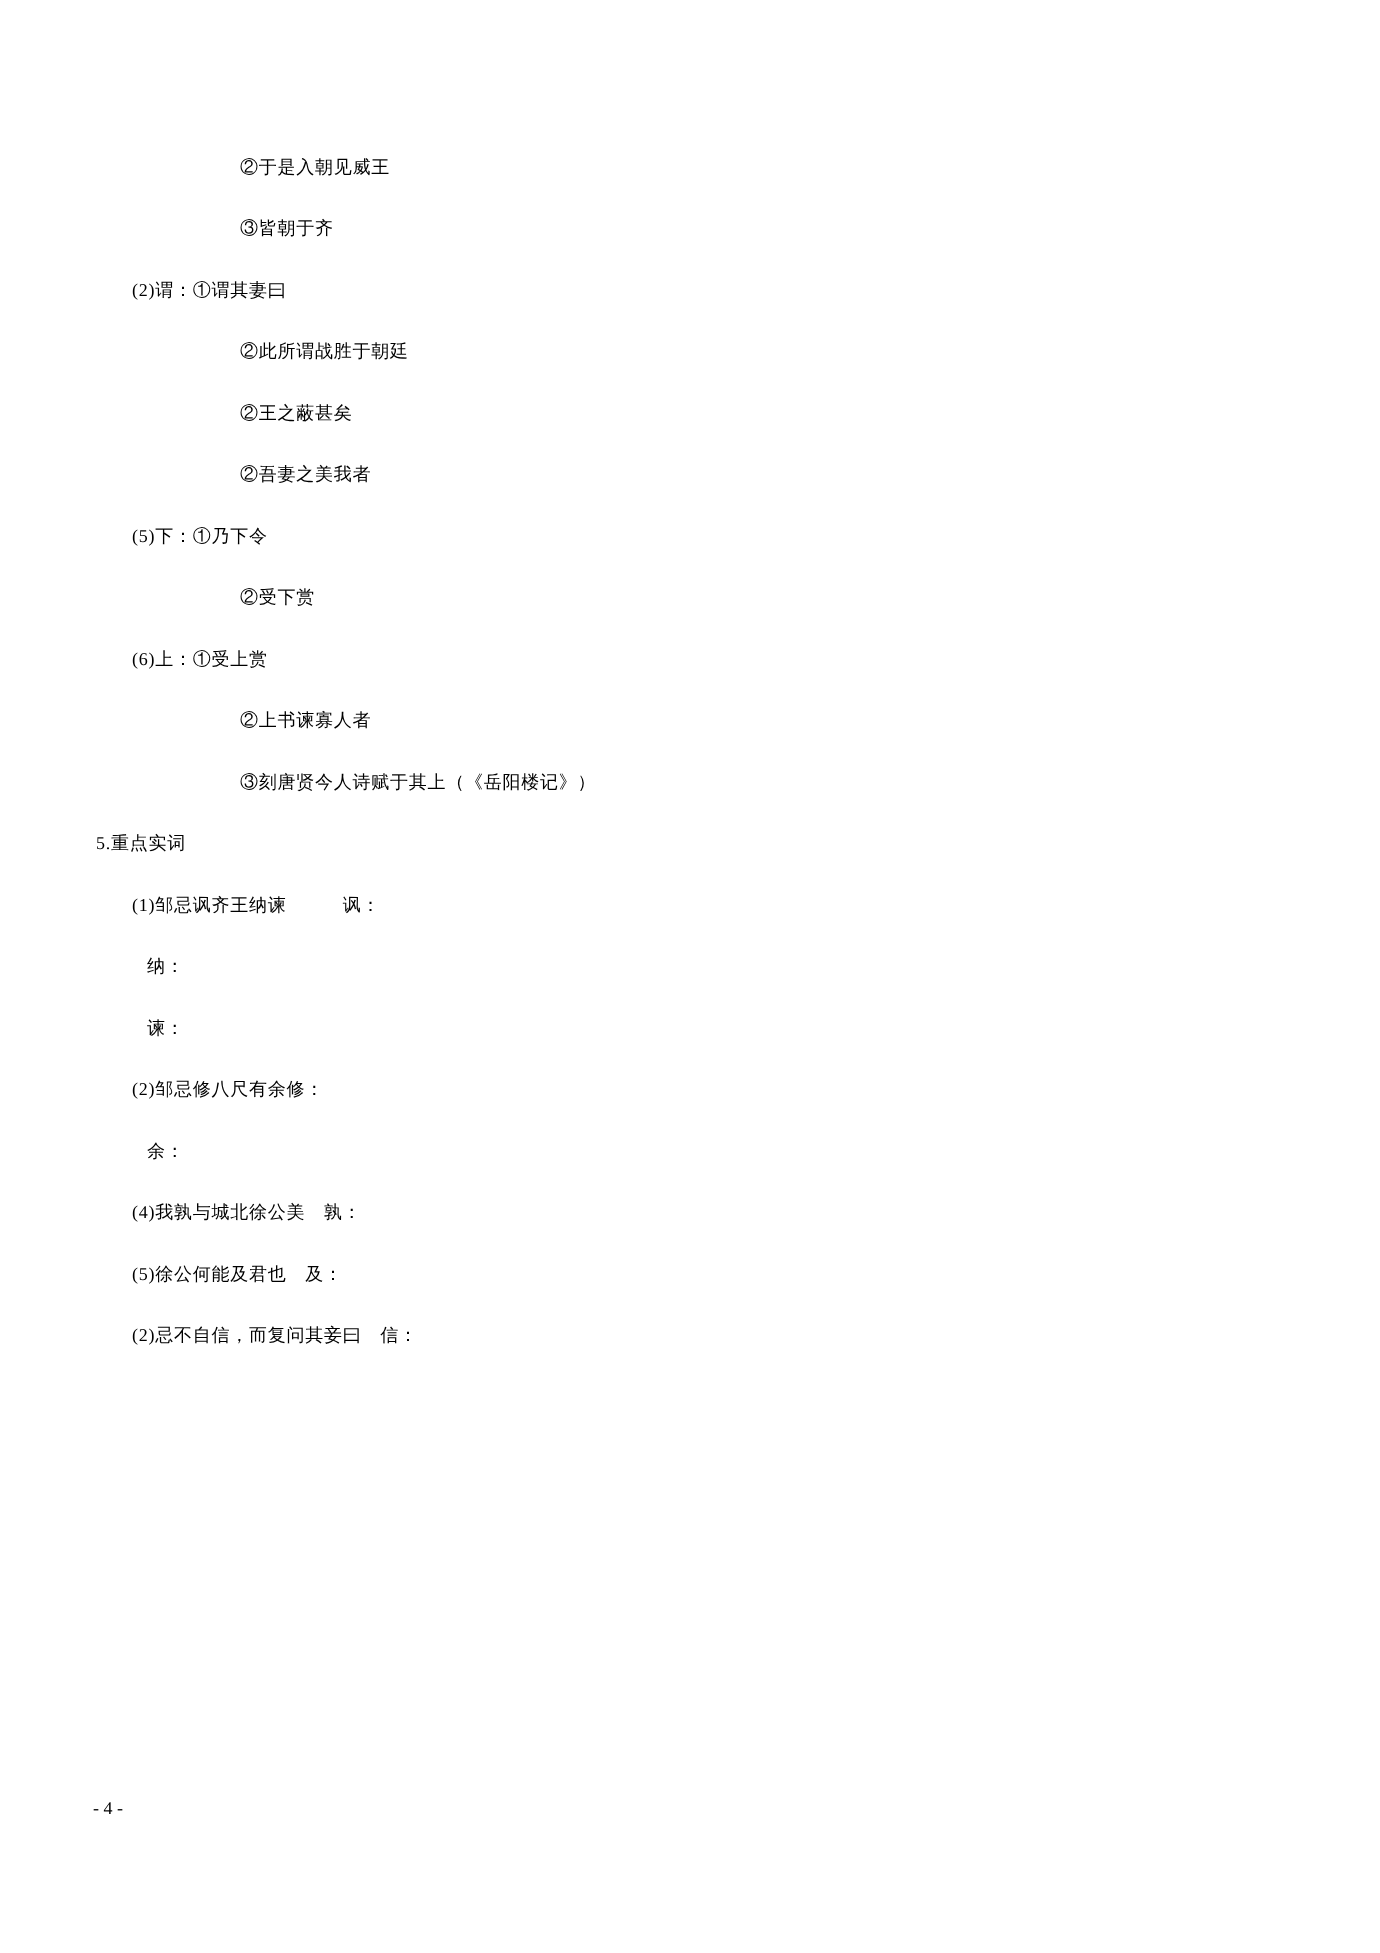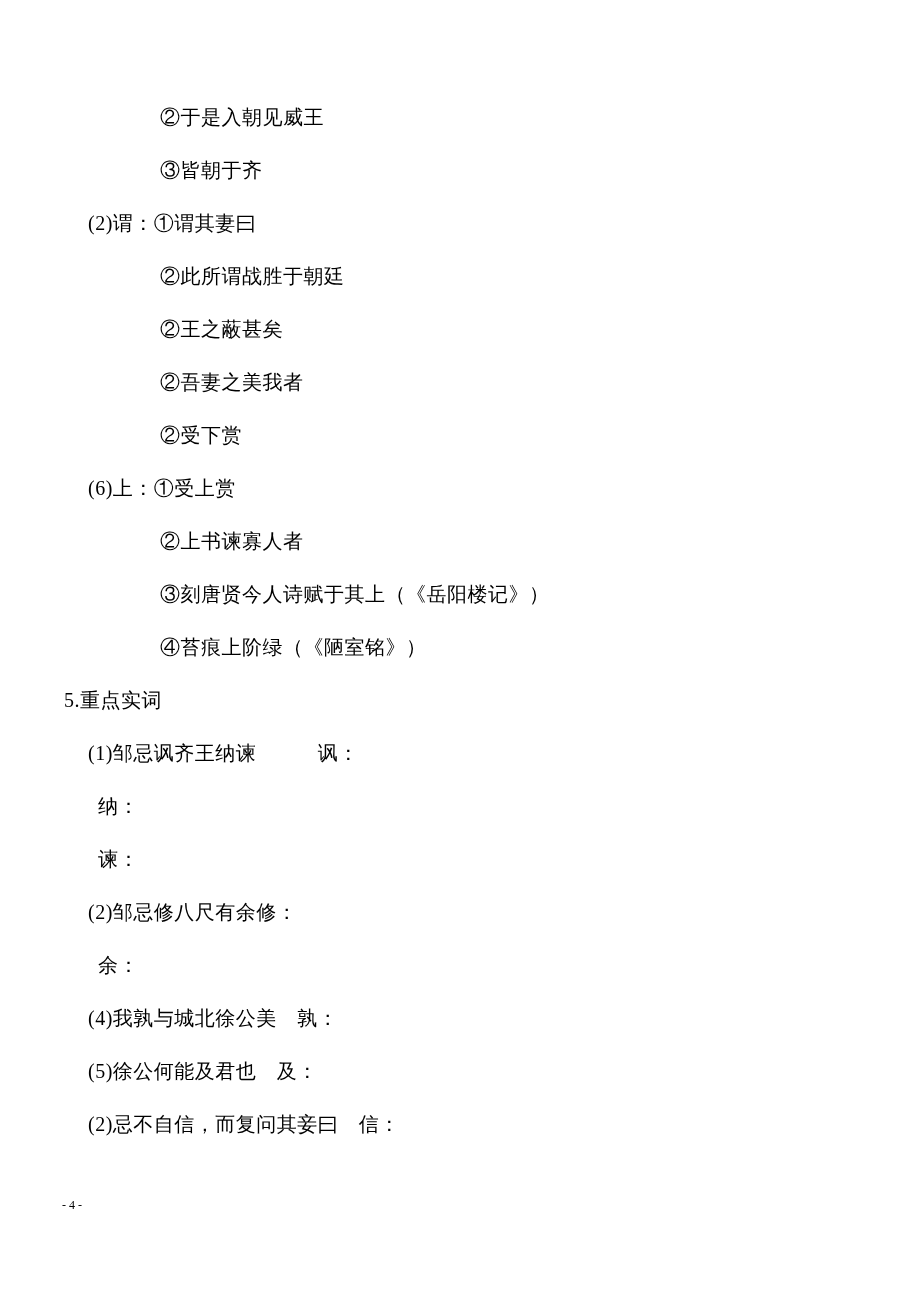--- a/index.html
+++ b/index.html
@@ -17,21 +17,21 @@
       color: #000000;
       line-height: 1.5;
     }
     .content {
       padding-top: 102px;
       padding-left: 88px;
       padding-right: 88px;
     }
     .line {
       margin-bottom: 23px;
-      font-size: 20px;
+      font-size: 12px;
       letter-spacing: 0.5px;
     }
     .indent-1 {
       padding-left: 72px;
     }
     .indent-2 {
       padding-left: 0px;
     }
     .indent-3 {
       padding-left: 10px;
@@ -53,25 +53,25 @@
 </head>
 <body>
 
 <div class="content">
   <div class="line indent-1">②于是入朝见威王</div>
   <div class="line indent-1">③皆朝于齐</div>
   <div class="line indent-2">(2)谓：①谓其妻曰</div>
   <div class="line indent-1">②此所谓战胜于朝廷</div>
   <div class="line indent-1">②王之蔽甚矣</div>
   <div class="line indent-1">②吾妻之美我者</div>
+  <div class="line indent-2">(5)下：①乃下令</div>
   <div class="line indent-1">②受下赏</div>
   <div class="line indent-2">(6)上：①受上赏</div>
   <div class="line indent-1">②上书谏寡人者</div>
   <div class="line indent-1">③刻唐贤今人诗赋于其上（《岳阳楼记》）</div>
-  <div class="line indent-1">④苔痕上阶绿（《陋室铭》）</div>
   <div class="line section-head" style="margin-left:-24px;">5.重点实词</div>
   <div class="line indent-2">(1)邹忌讽齐王纳谏　　　讽：</div>
   <div class="line indent-3"> 纳：</div>
   <div class="line indent-3"> 谏：</div>
   <div class="line indent-2">(2)邹忌修八尺有余修：</div>
   <div class="line indent-3"> 余：</div>
   <div class="line indent-2">(4)我孰与城北徐公美　孰：</div>
   <div class="line indent-2">(5)徐公何能及君也　及：</div>
   <div class="line indent-2">(2)忌不自信，而复问其妾曰　信：</div>
 </div>

